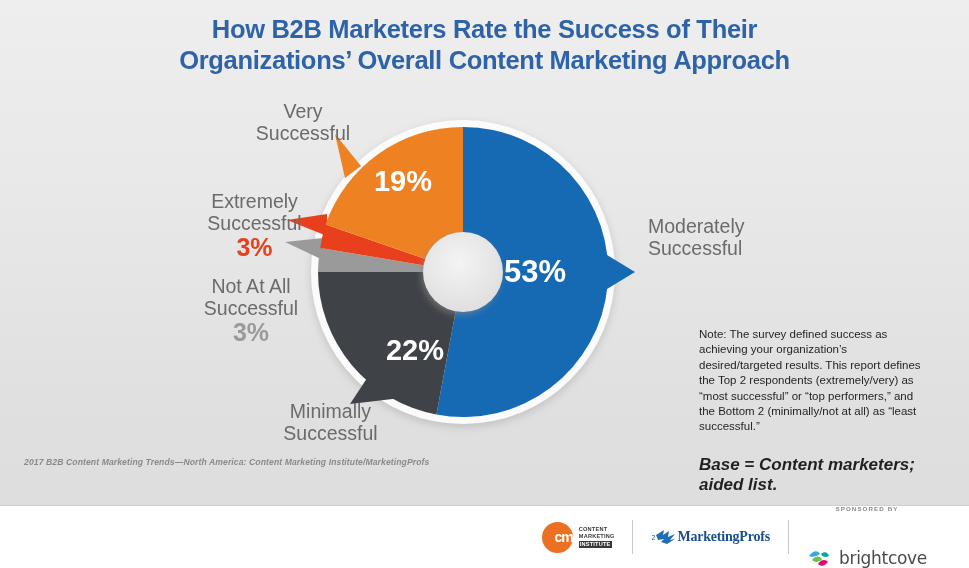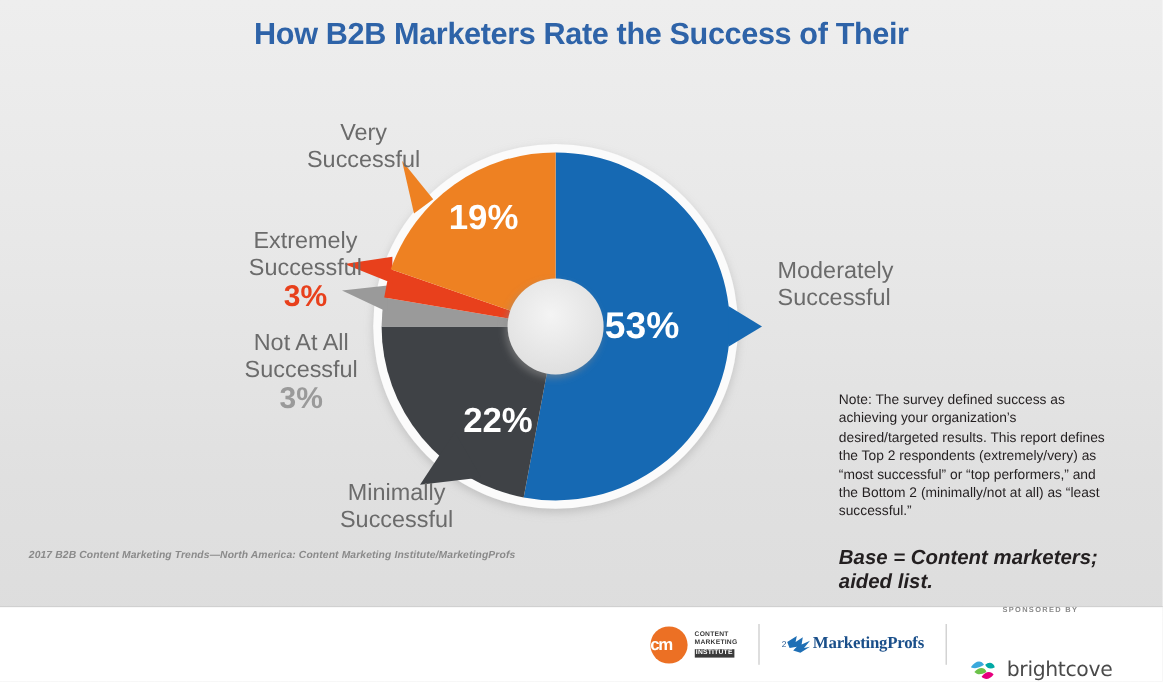--- a/index.html
+++ b/index.html
@@ -83,21 +83,21 @@
     position:absolute; left:0; bottom:62px; width:969px; height:1px;
     background:#d0d0d0;
   }
   .logo-cell { display:flex; align-items:center; height:42px; padding:0 18px; }
   .divider { width:1px; height:34px; background:#c9c9c9; }
 
   
   .cmi-mark {
     width:31px; height:31px; border-radius:50%;
     background:#ec7024;
-    display:flex; align-items:center; justify-content:flex-start;
+    display:flex; align-items:center; justify-content:flex-end;
     color:#ffffff; font-weight:bold; font-size:14px; letter-spacing:-1px;
     font-family:"Liberation Sans", sans-serif;
   }
   .cmi-words {
     margin-left:6px; font-size:5.6px; font-weight:bold; line-height:7.4px;
     color:#3a3a3a; letter-spacing:0.2px;
   }
   .cmi-words .bar { background:#3a3a3a; color:#fff; padding:0 1px; display:inline-block; }
 
   
@@ -120,20 +120,21 @@
     font-family:"DejaVu Sans", sans-serif;
   }
 </style>
 </head>
 <body>
 
 <div id="stage">
 
   <div id="title" style="color: rgb(46, 99, 168);">
     <span class="l1">How B2B Marketers Rate the Success of Their</span>
+    <span class="l2">Organizations’ Overall Content Marketing Approach</span>
   </div>
 
   <div id="chart-wrap">
     <svg id="pie-svg" width="360" height="360" viewBox="0 0 360 360">
       <defs>
         <filter id="softshadow" x="-30%" y="-30%" width="160%" height="160%">
           <feDropShadow dx="0" dy="3" stdDeviation="4" flood-color="#9a9a9a" flood-opacity="0.45"></feDropShadow>
         </filter>
         <filter id="holeshadow" x="-60%" y="-60%" width="220%" height="220%">
           <feDropShadow dx="-2" dy="3" stdDeviation="3" flood-color="#8d8d8d" flood-opacity="0.55"></feDropShadow>

